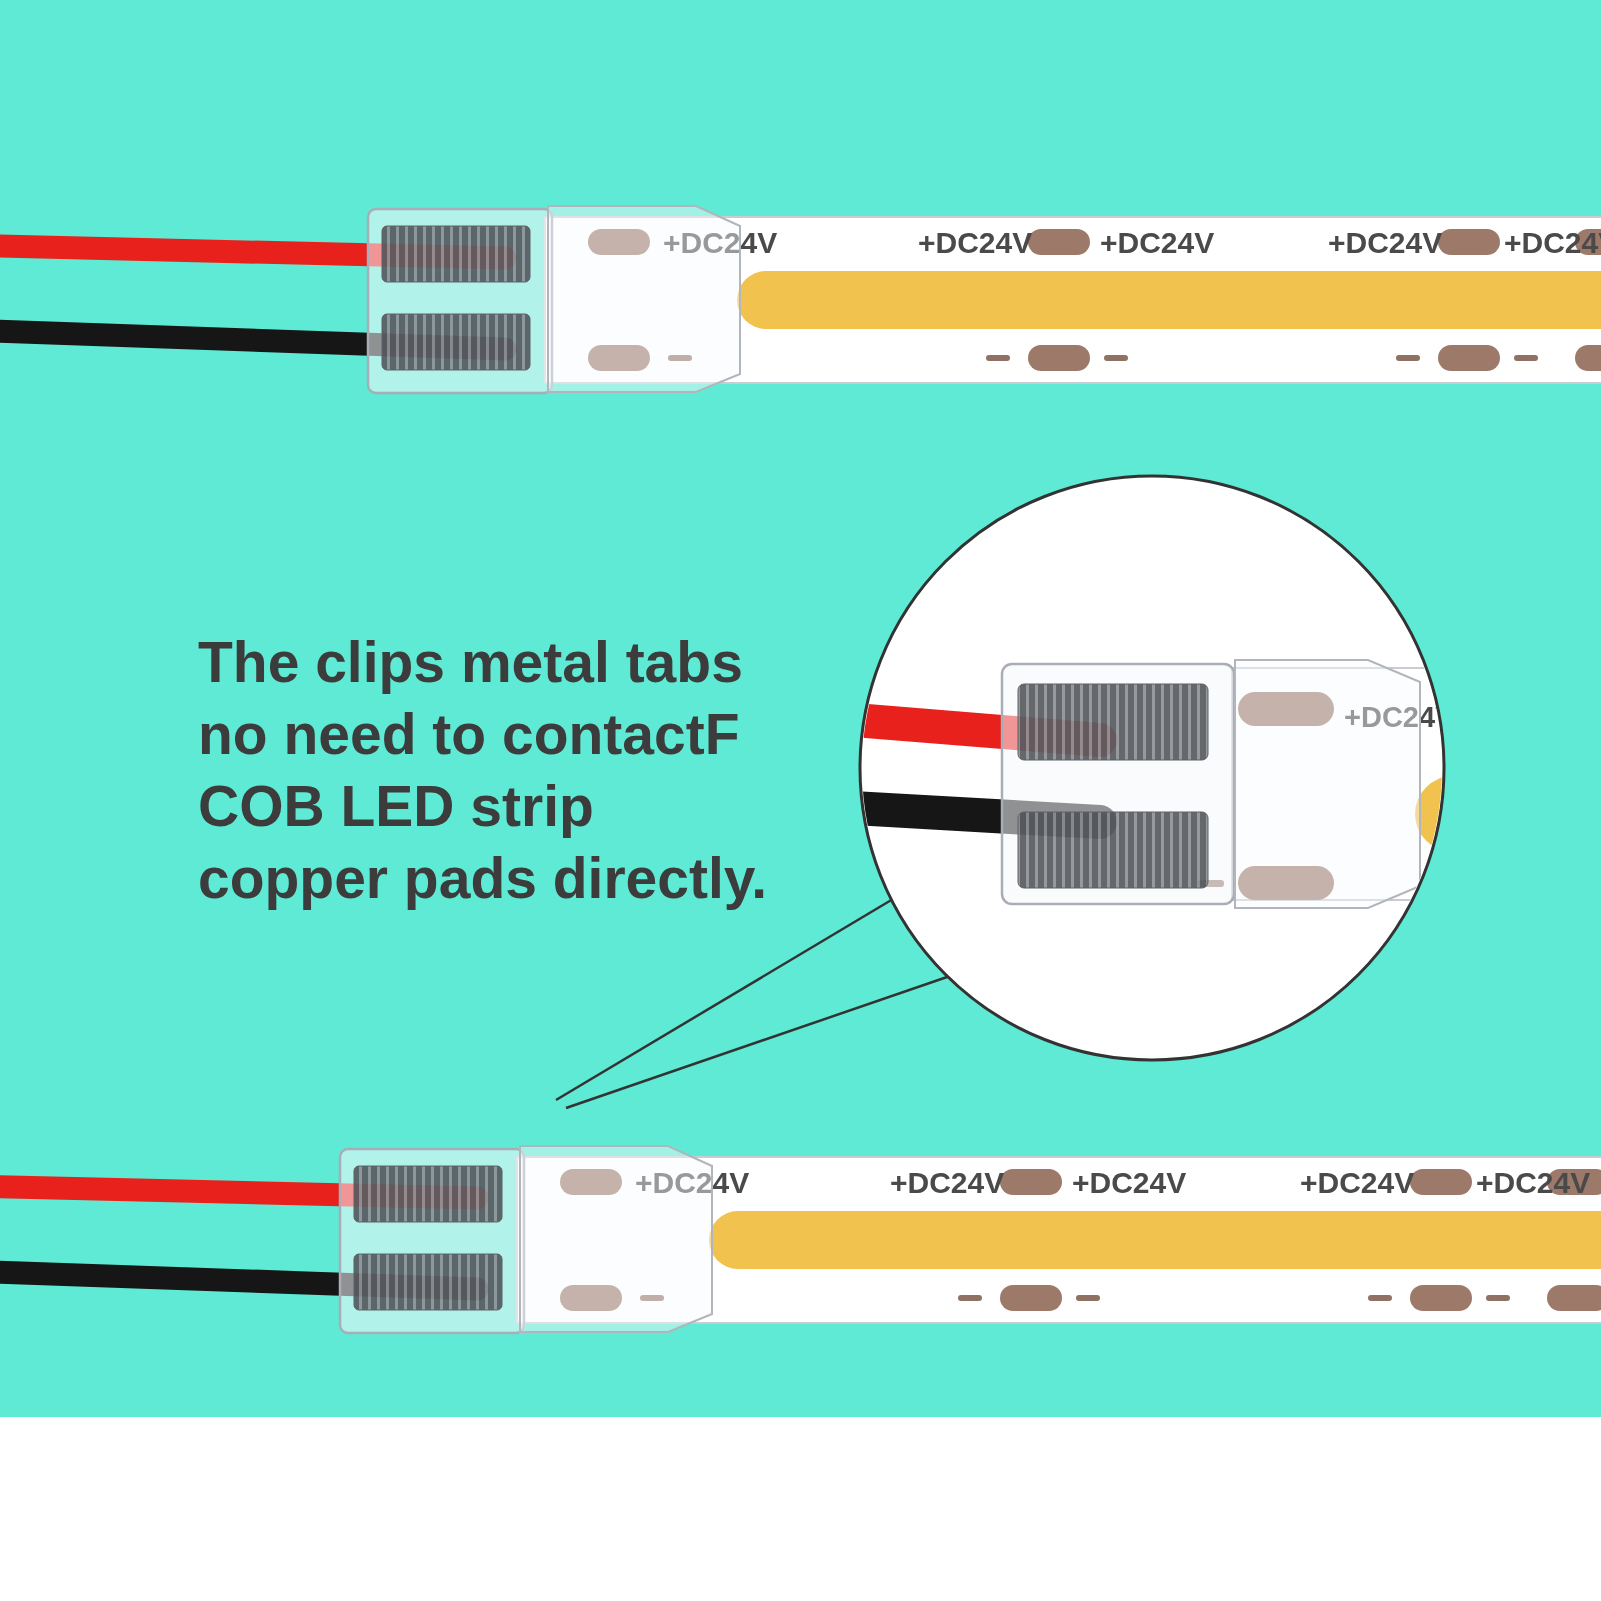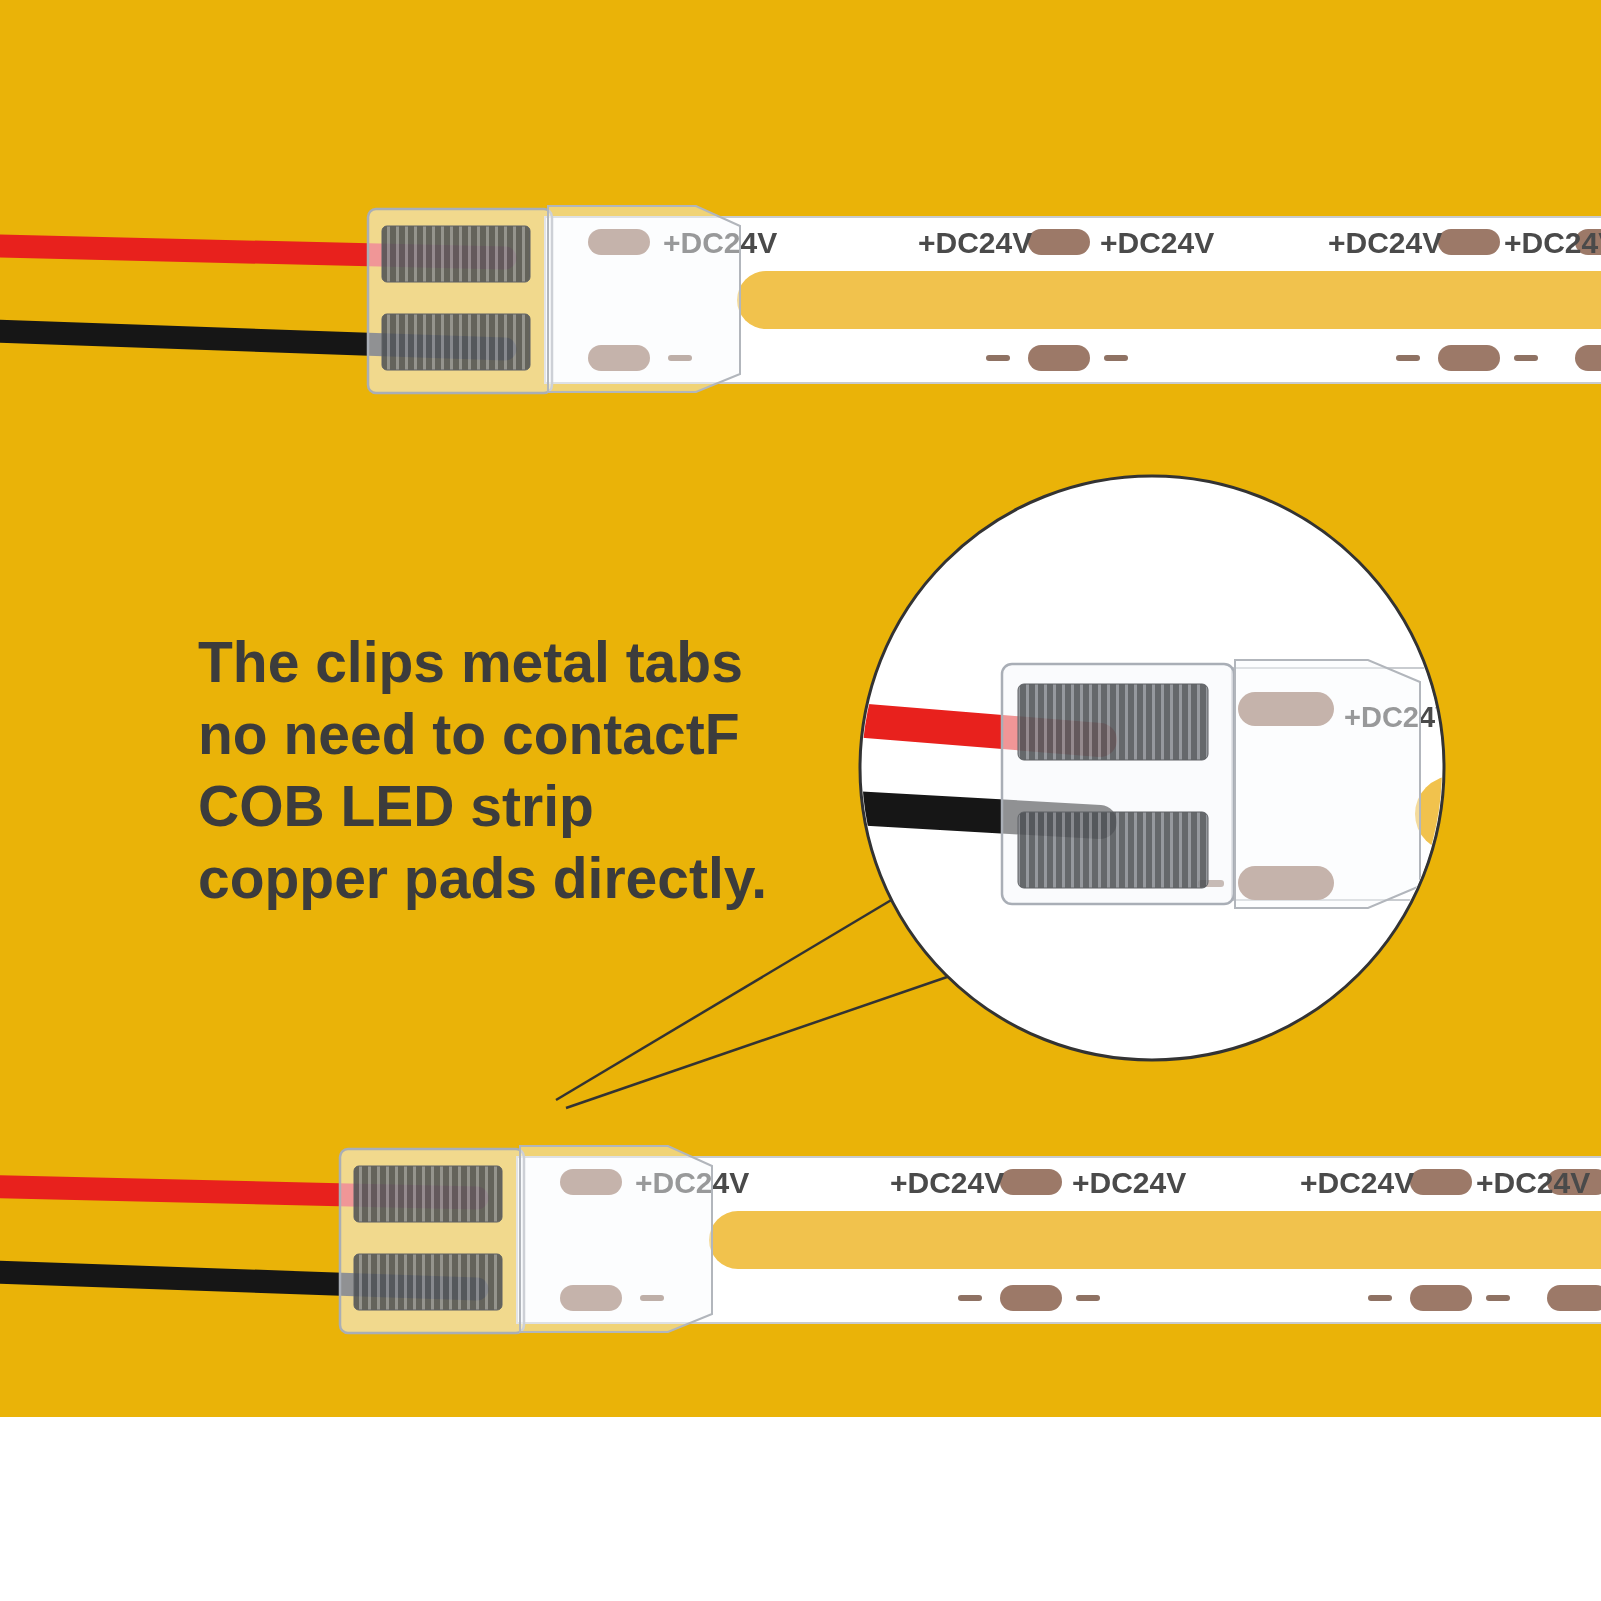--- a/index.html
+++ b/index.html
@@ -1,16 +1,16 @@
 <!DOCTYPE html>
 <html><head>
 <meta charset="utf-8">
 <style>
   html,body{margin:0;padding:0;background:#ffffff;}
-  .stage{position:relative;width:1601px;height:1417px;background:#eab308;overflow:hidden;}
+  .stage{position:relative;width:1601px;height:1417px;background:#5eead4;overflow:hidden;}
   svg{display:block;}
   .lbl{font-family:"Liberation Sans",sans-serif;font-weight:700;font-size:30px;fill:#4a4a4a;}
   .lbl-lens{font-family:"Liberation Sans",sans-serif;font-weight:700;font-size:29px;fill:#4a4a4a;}
   .caption{font-family:"Liberation Sans",sans-serif;font-weight:700;font-size:57px;fill:#3c3c3c;}
   .strip-base{fill:#ffffff;stroke:#c9ccd0;stroke-width:2;}
   .housing{fill:rgba(246,248,251,0.55);stroke:#a9aeb6;stroke-width:2.5;}
   .cover{fill:rgba(248,250,252,0.45);stroke:#b2b6bc;stroke-width:2;}
   .terminal{fill:url(#hatch);fill-opacity:0.85;stroke:#5e6165;stroke-width:1;}
   .dash{fill:#8f7263;}
   .wire{fill:none;stroke-linecap:round;}

